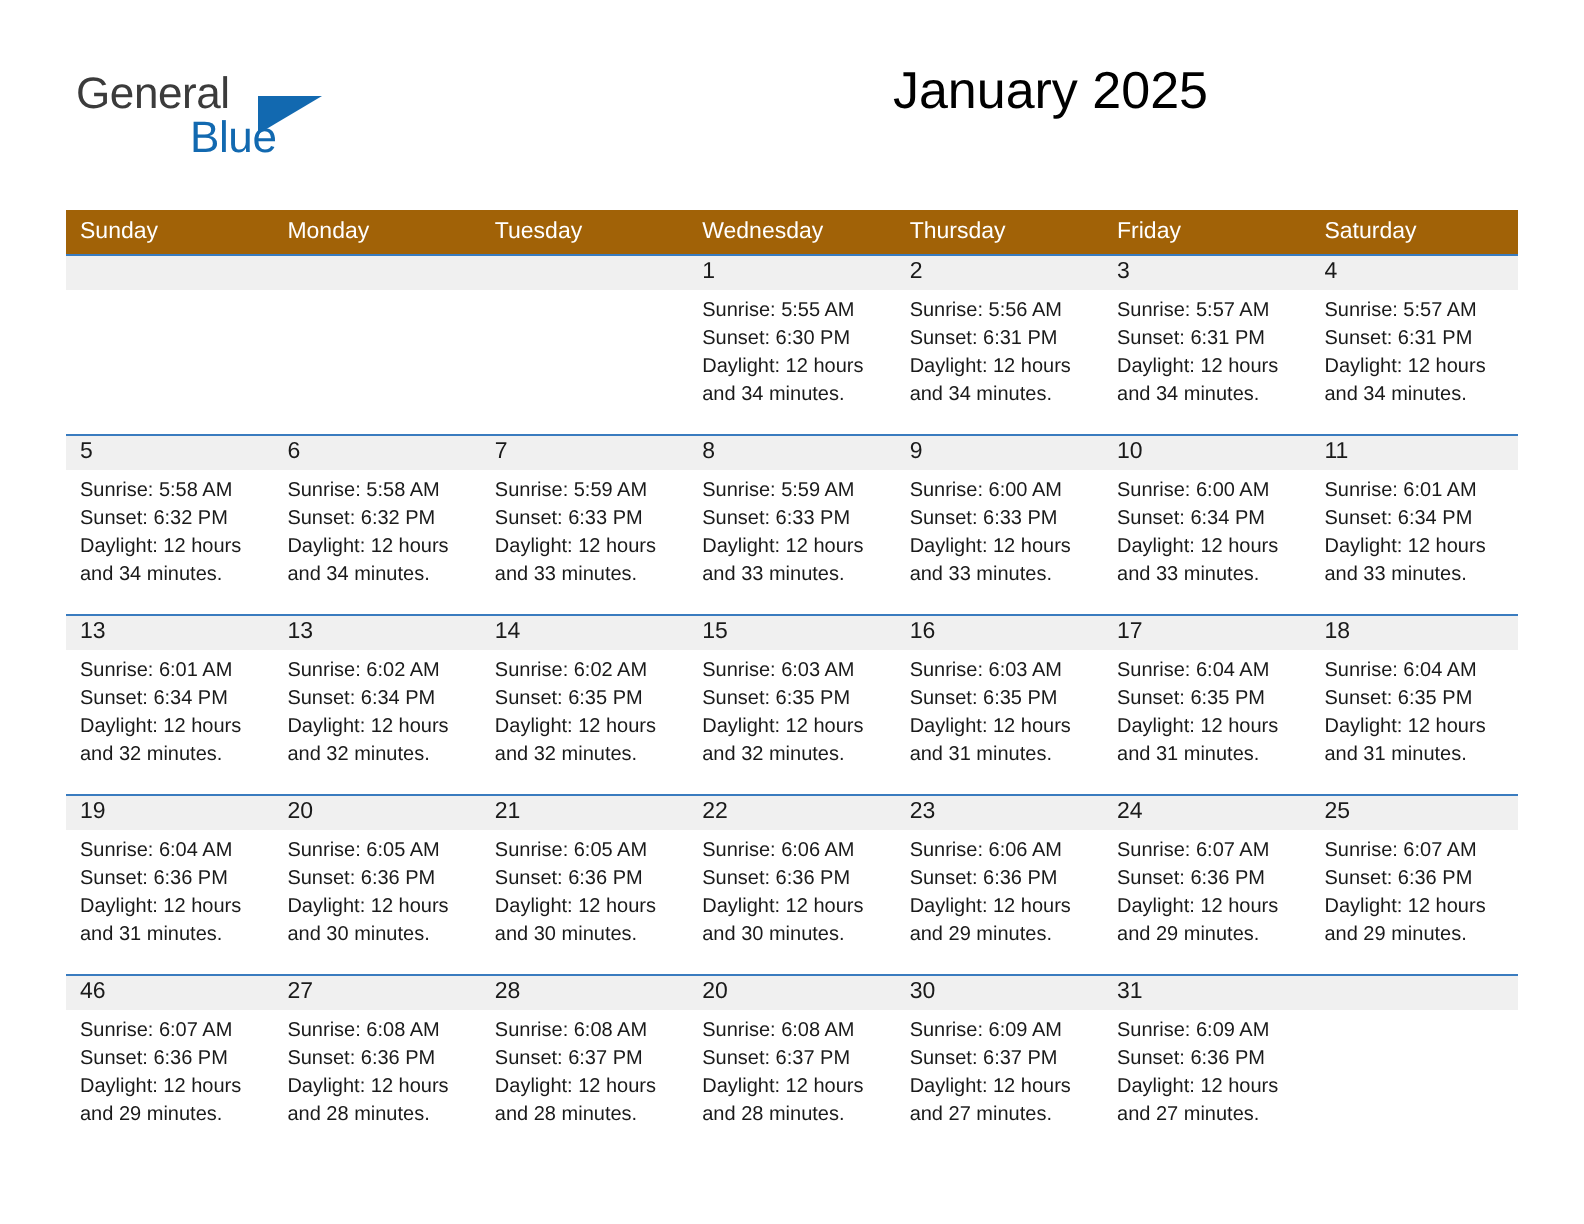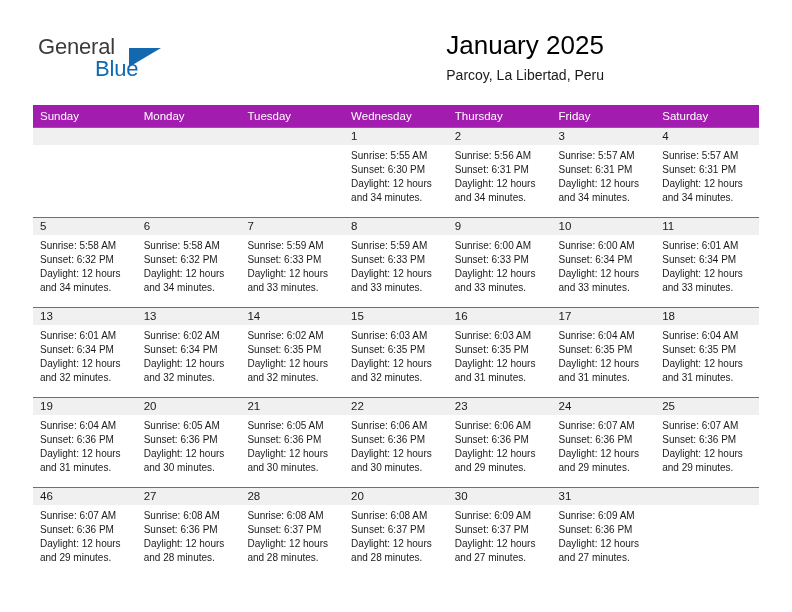--- a/index.html
+++ b/index.html
@@ -85,21 +85,21 @@
   
   .calendar {
     position: absolute;
     left: 33px;
     top: 105px;
     width: 726px;
     border-collapse: collapse;
     table-layout: fixed;
   }
   .calendar th {
-    background: #a21caf;
+    background: #a16207;
     color: #ffffff;
     font-size: 11.5px;
     font-weight: normal;
     text-align: left;
     padding: 5px 0 5px 7px;
     height: 19px;
     box-sizing: border-box;
     border: none;
   }
   .calendar td {
@@ -148,21 +148,20 @@
   <div class="header">
 
     <div class="logo">
       <span class="logo-general">General</span>
       <span class="logo-triangle"></span>
       <span class="logo-blue">Blue</span>
     </div>
 
     <div class="title-block">
       <div class="cal-title">January 2025</div>
-      <div class="cal-subtitle">Parcoy, La Libertad, Peru</div>
     </div>
 
   </div>
 
   <table class="calendar">
     <thead>
       <tr>
         <th>Sunday</th>
         <th>Monday</th>
         <th>Tuesday</th>

